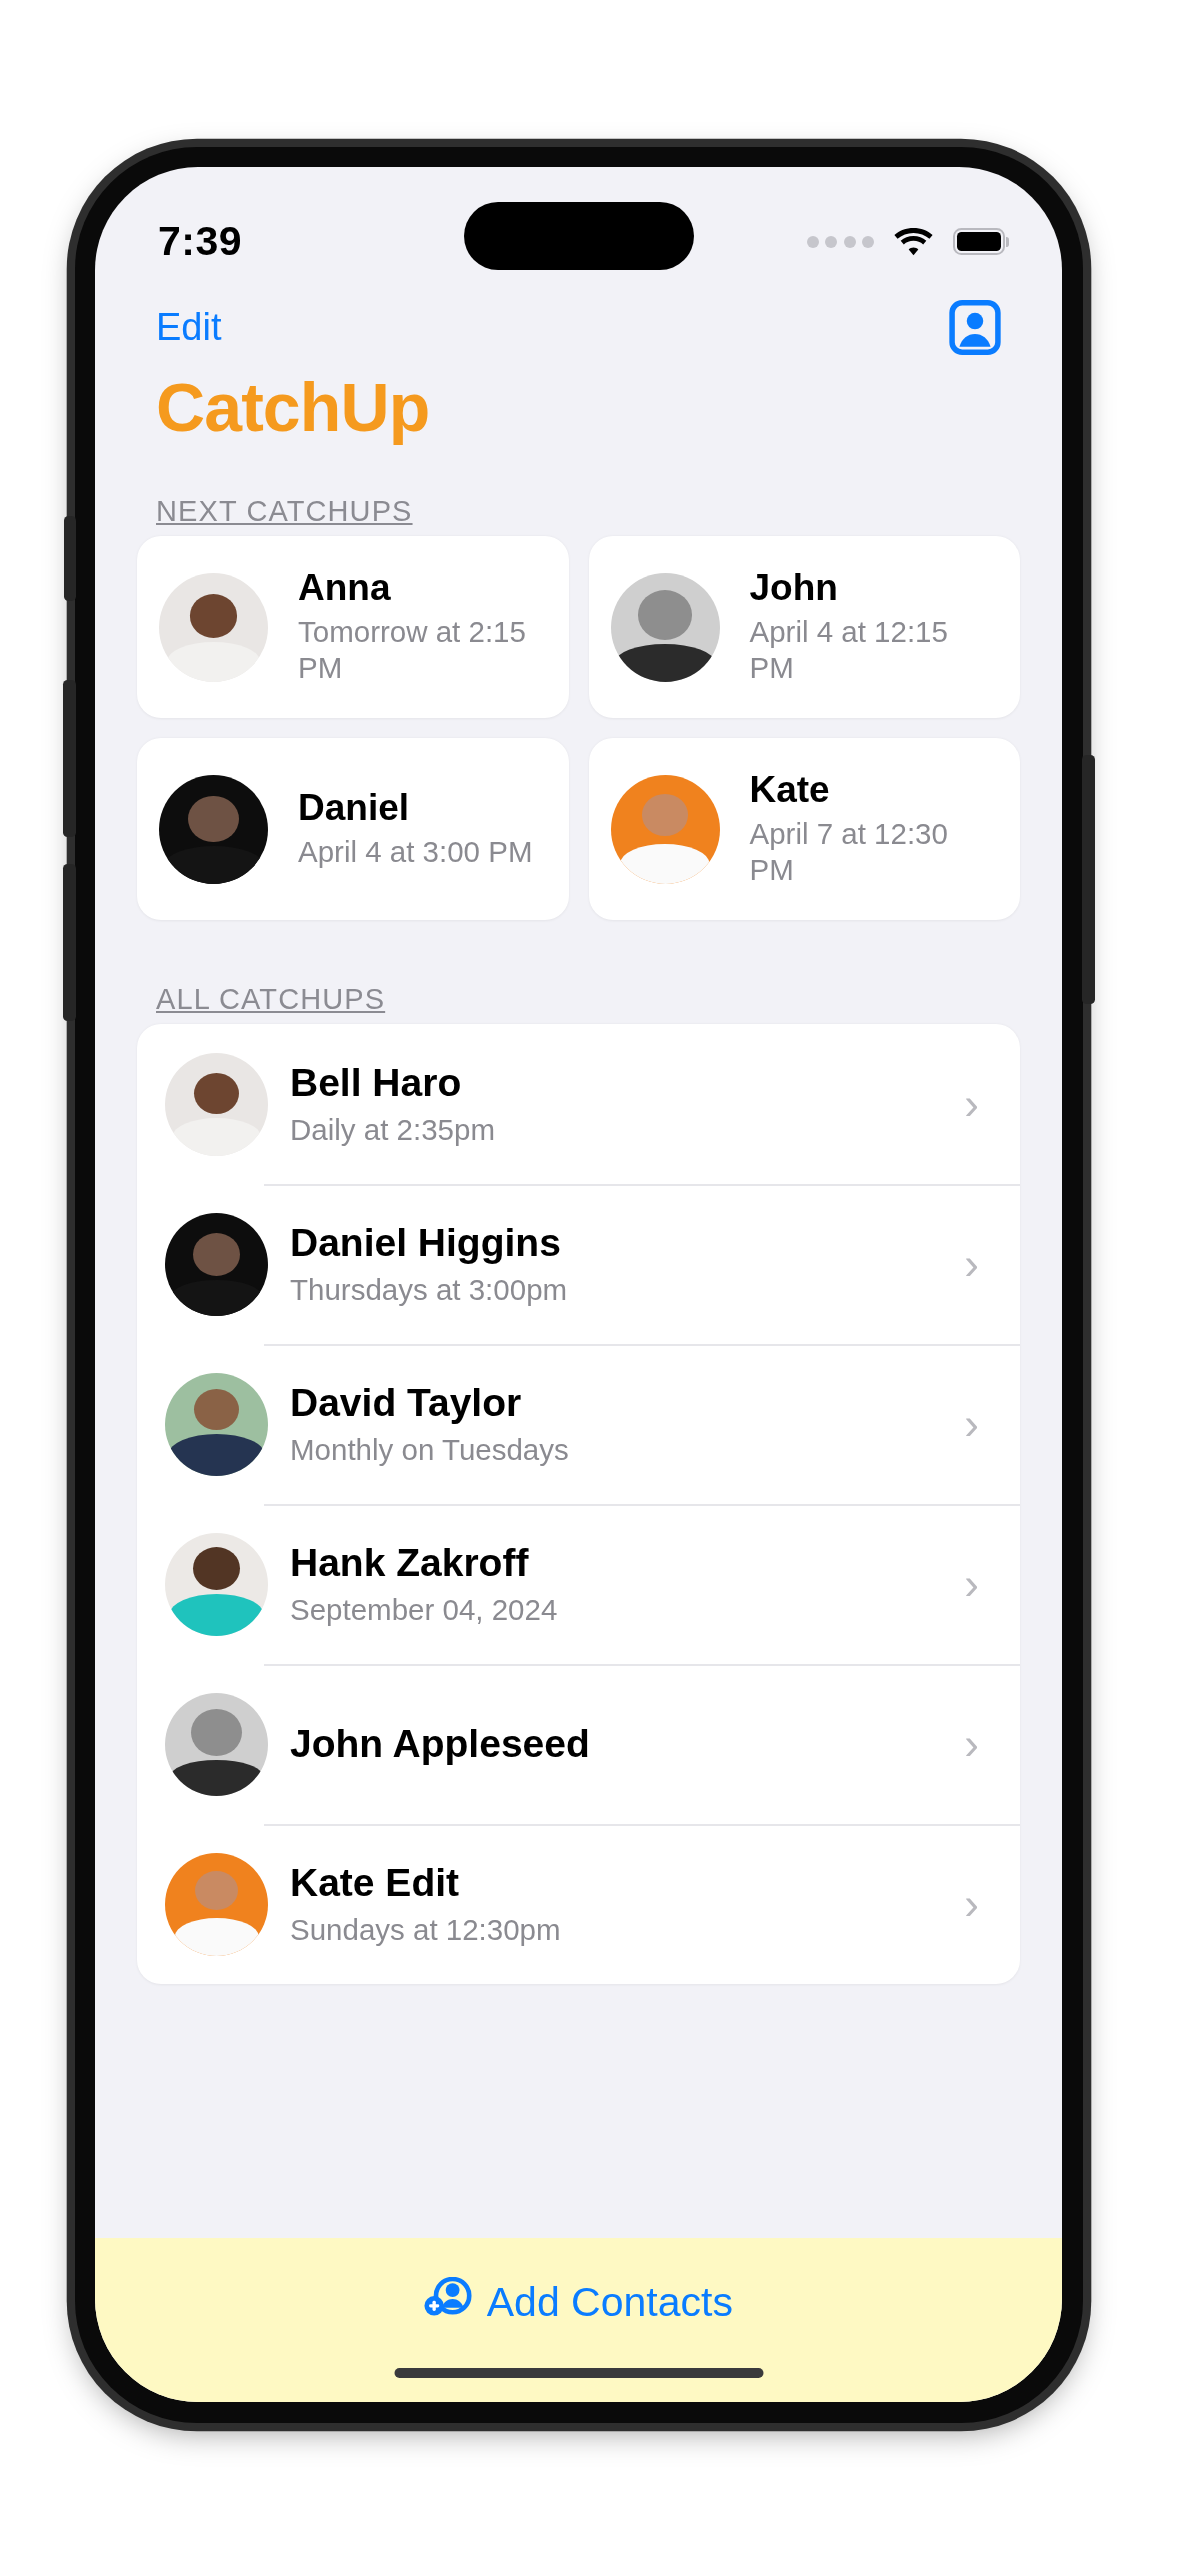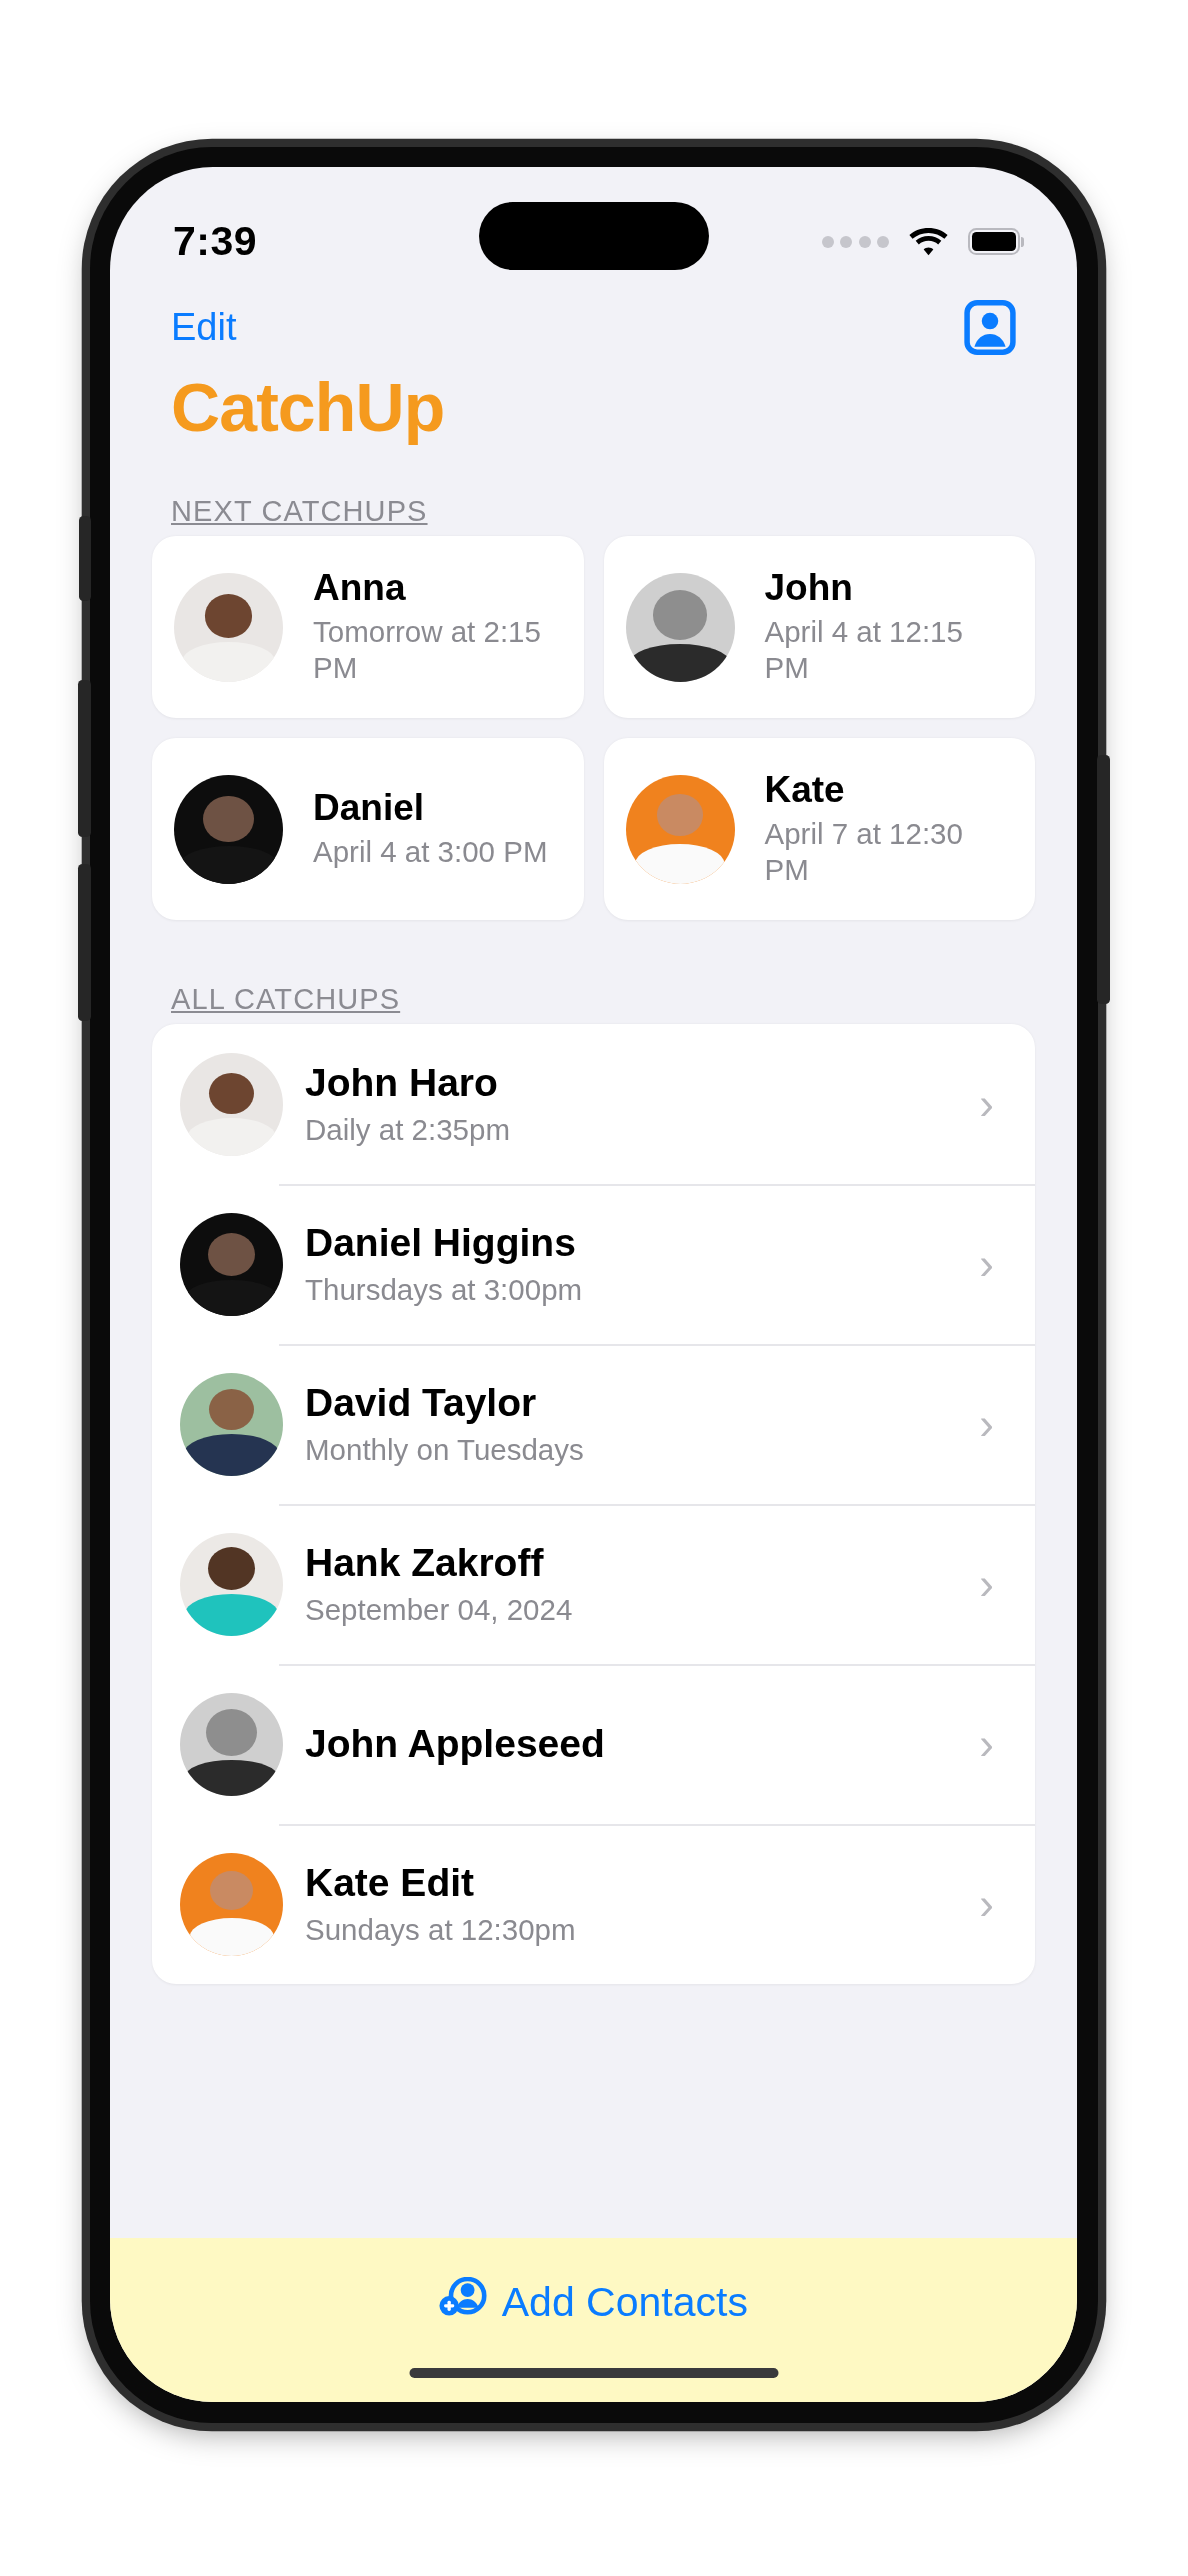--- a/index.html
+++ b/index.html
@@ -6,21 +6,21 @@
   html, body {
     width:1188px; height:2576px;
     background:#ffffff;
     font-family:"Liberation Sans", sans-serif;
     overflow:hidden;
   }
 
   
   #phone-frame{
     position:absolute;
-    left:90px; top:147px;
+    left:75px; top:147px;
     width:1008px; height:2276px;
     background:#0a0a0a;
     border-radius:122px;
     box-shadow:0 0 0 8.3px #2e2e2e, 0 9.2px 31px rgba(0,0,0,.35);
   }
   #screen{
     position:absolute;
     left:20px; top:20px;
     width:967px; height:2235px;
     background:#F2F2F7;
@@ -268,21 +268,21 @@
         <div class="section-header">ALL CATCHUPS</div>
         <div id="all-list">
             <div class="list-row">
               <div class="avatar">
                 <div class="ph ph-anna">
                   <div class="head"></div>
                   <div class="body"></div>
                 </div>
               </div>
               <div class="txt">
-                <div class="nm">John Haro</div>
+                <div class="nm">Bell Haro</div>
                 <div class="sub">Daily at 2:35pm</div>
               </div>
               <div class="chev">›</div>
             </div>
             <div class="list-row">
               <div class="avatar">
                 <div class="ph ph-daniel">
                   <div class="head"></div>
                   <div class="body"></div>
                 </div>

